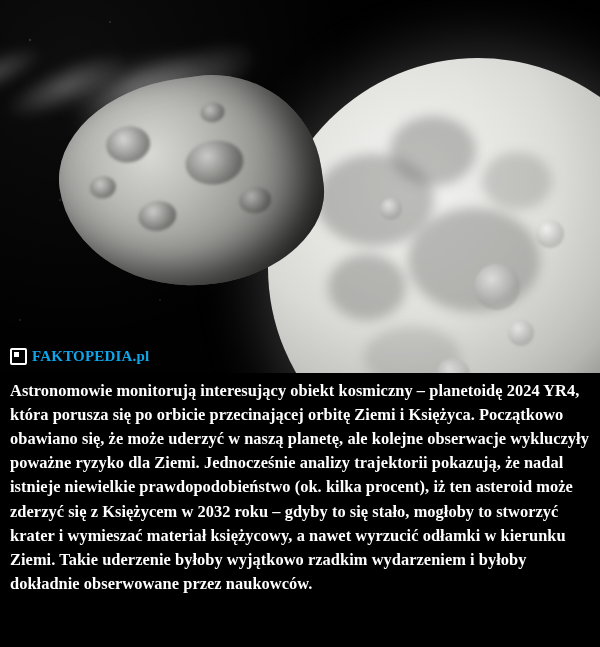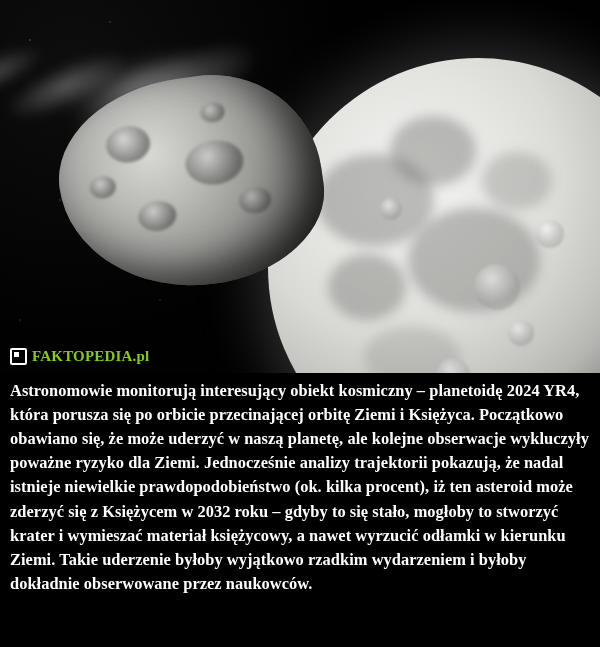--- a/index.html
+++ b/index.html
@@ -148,21 +148,21 @@
   }
 
   
   .watermark {
     position: absolute;
     left: 10px;
     bottom: 8px;
     display: flex;
     align-items: center;
     gap: 5px;
-    color: #84cc16;
+    color: #0ea5e9;
     font-family: "Liberation Serif", serif;
     font-weight: bold;
     font-size: 15px;
     letter-spacing: 0.2px;
     text-shadow: 0 1px 2px rgba(0,0,0,0.9);
   }
   .watermark .wm-icon {
     display: inline-block;
     width: 13px;
     height: 13px;

